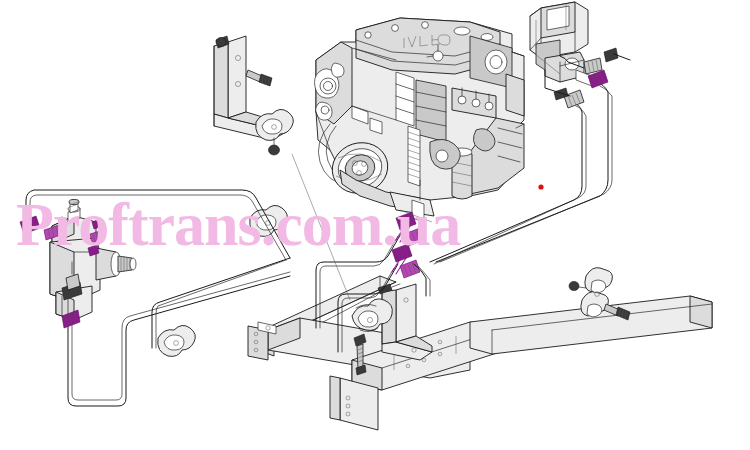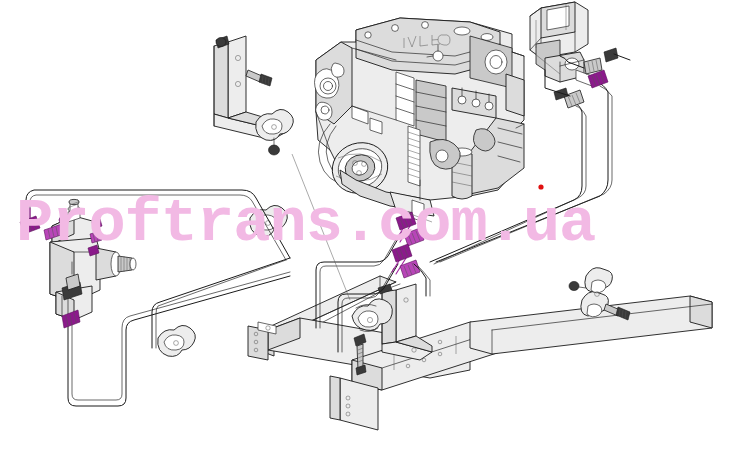--- a/index.html
+++ b/index.html
@@ -25,21 +25,21 @@
     position: absolute;
     left: 0; top: 0;
     width: 750px;
     height: 450px;
     pointer-events: none;
   }
   #watermark-text {
     position: absolute;
     left: 16px;
     top: 193px;
-    font-family: Liberation Mono, monospace;
+    font-family: Liberation Serif, serif;
     font-weight: bold;
     font-size: 62px;
     letter-spacing: -1px;
     color: #f2b9e4;
     white-space: nowrap;
     line-height: 1;
   }
 </style>
 </head>
 <body>

